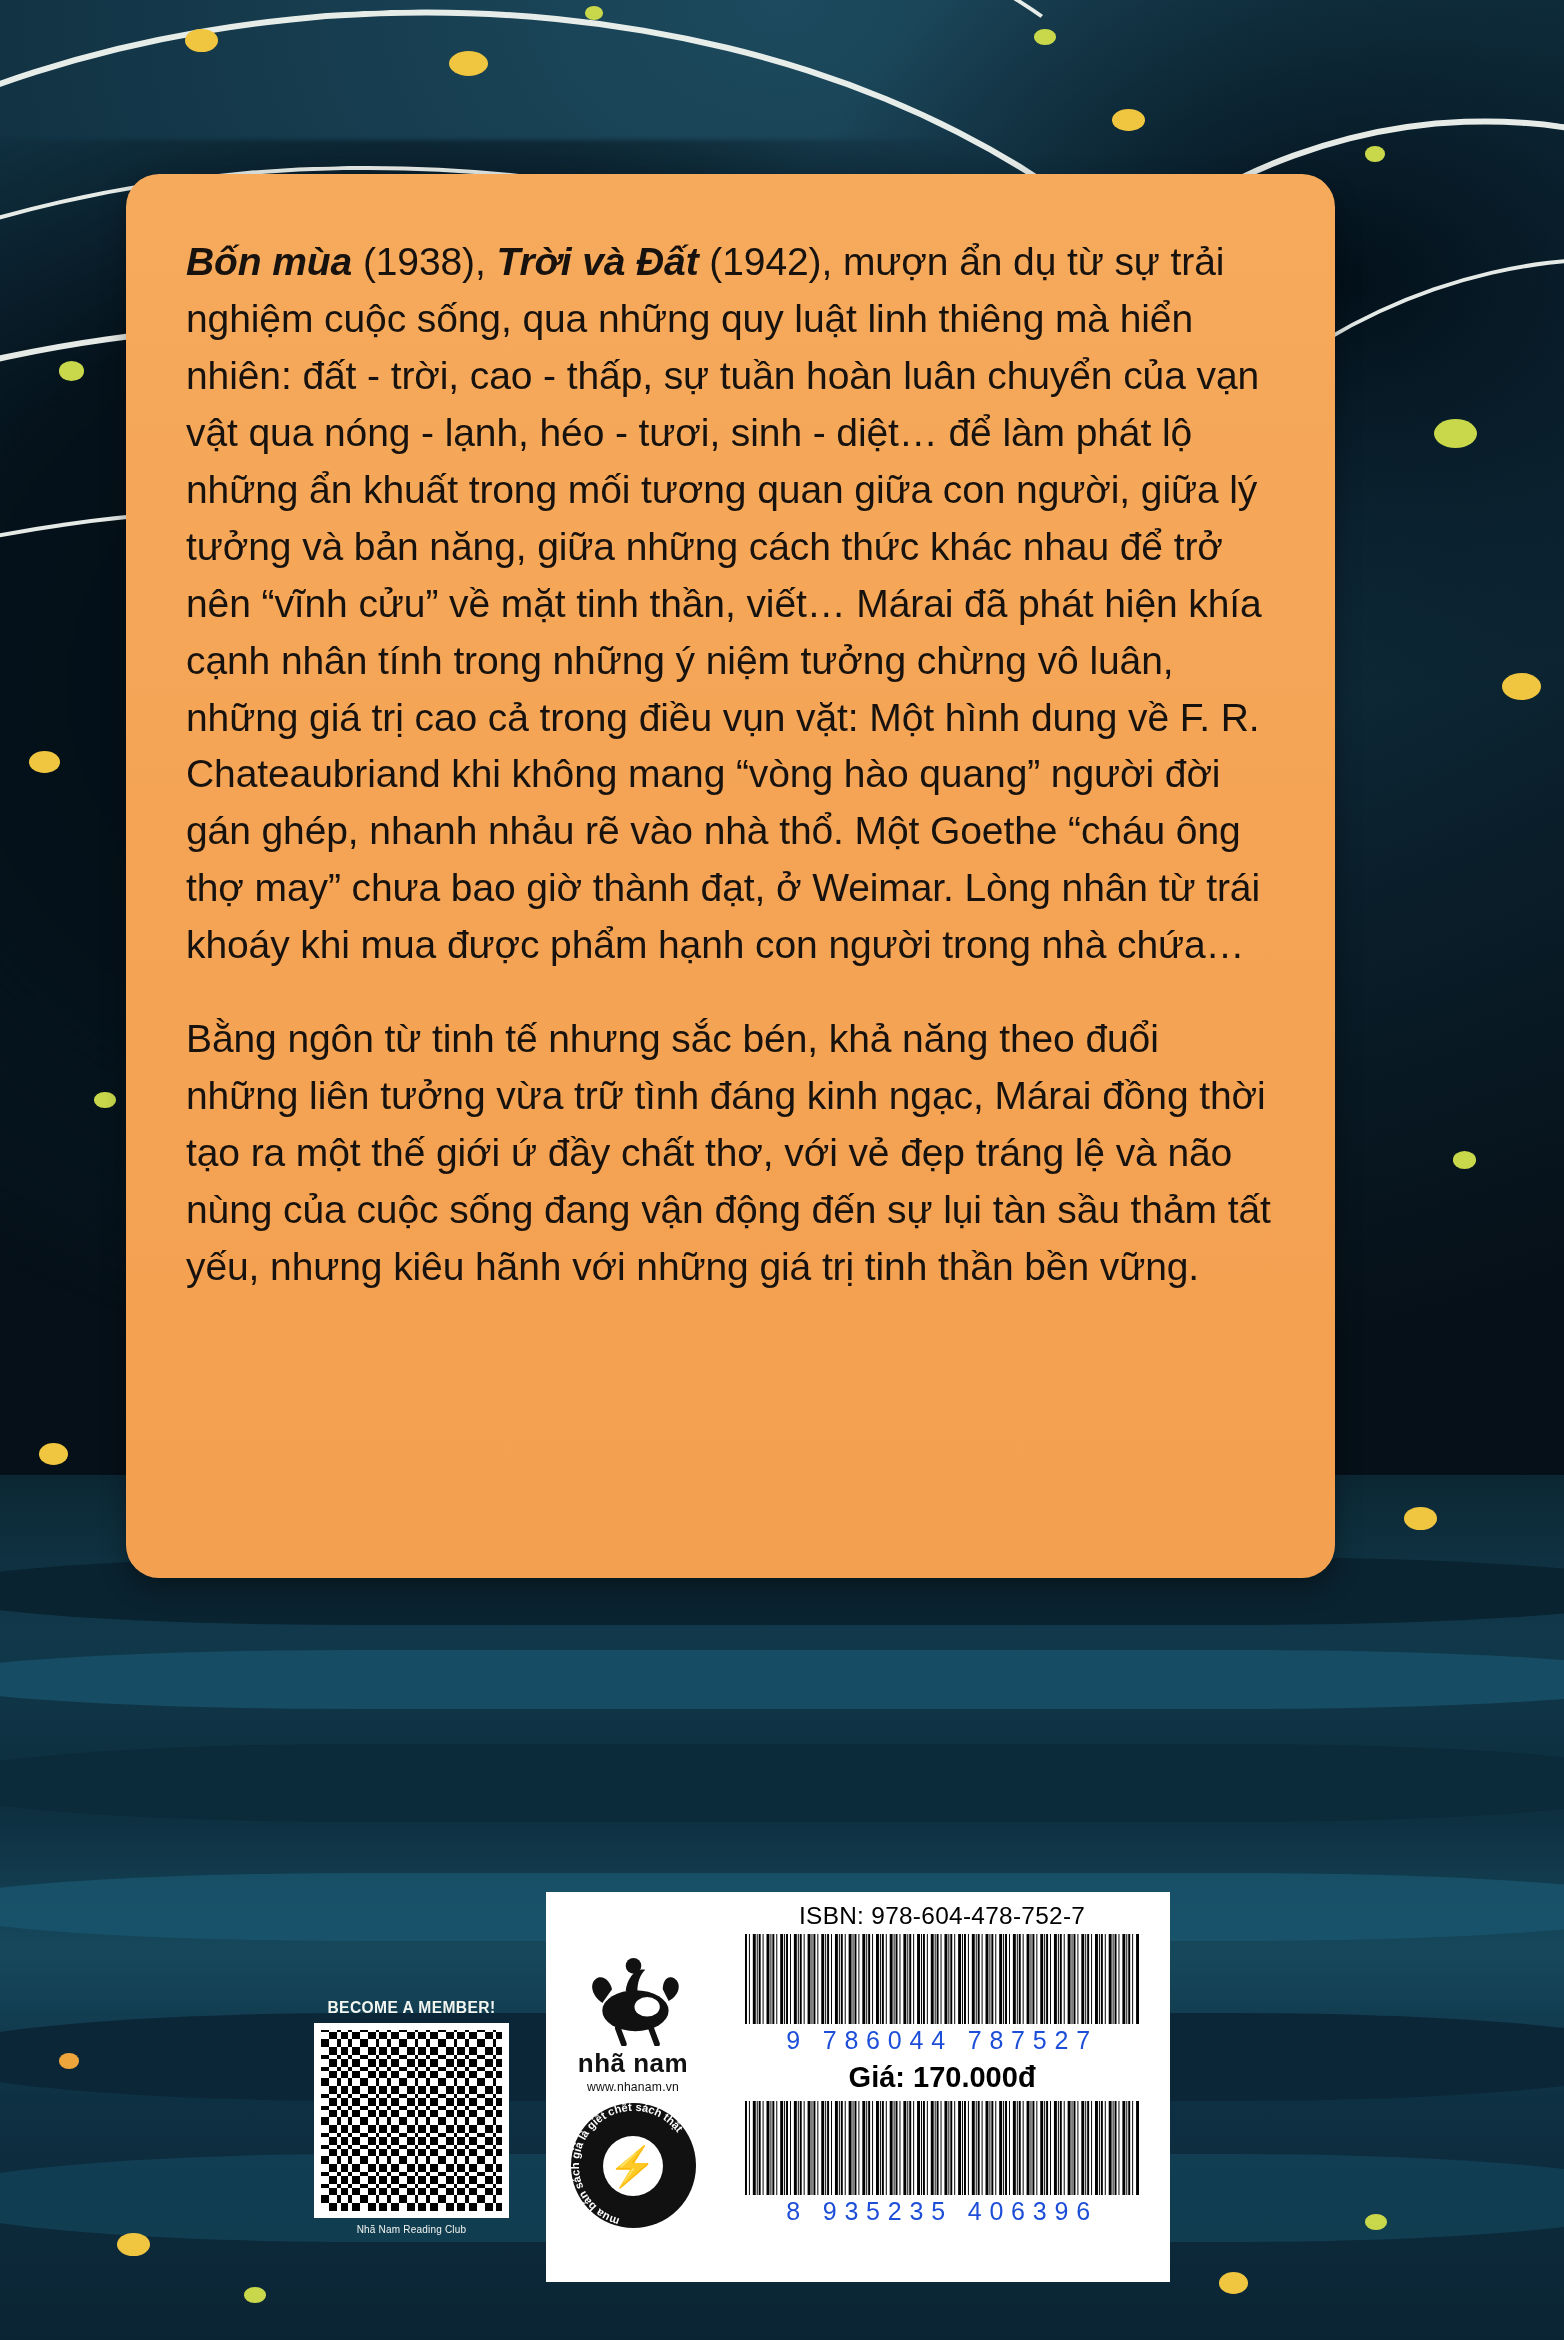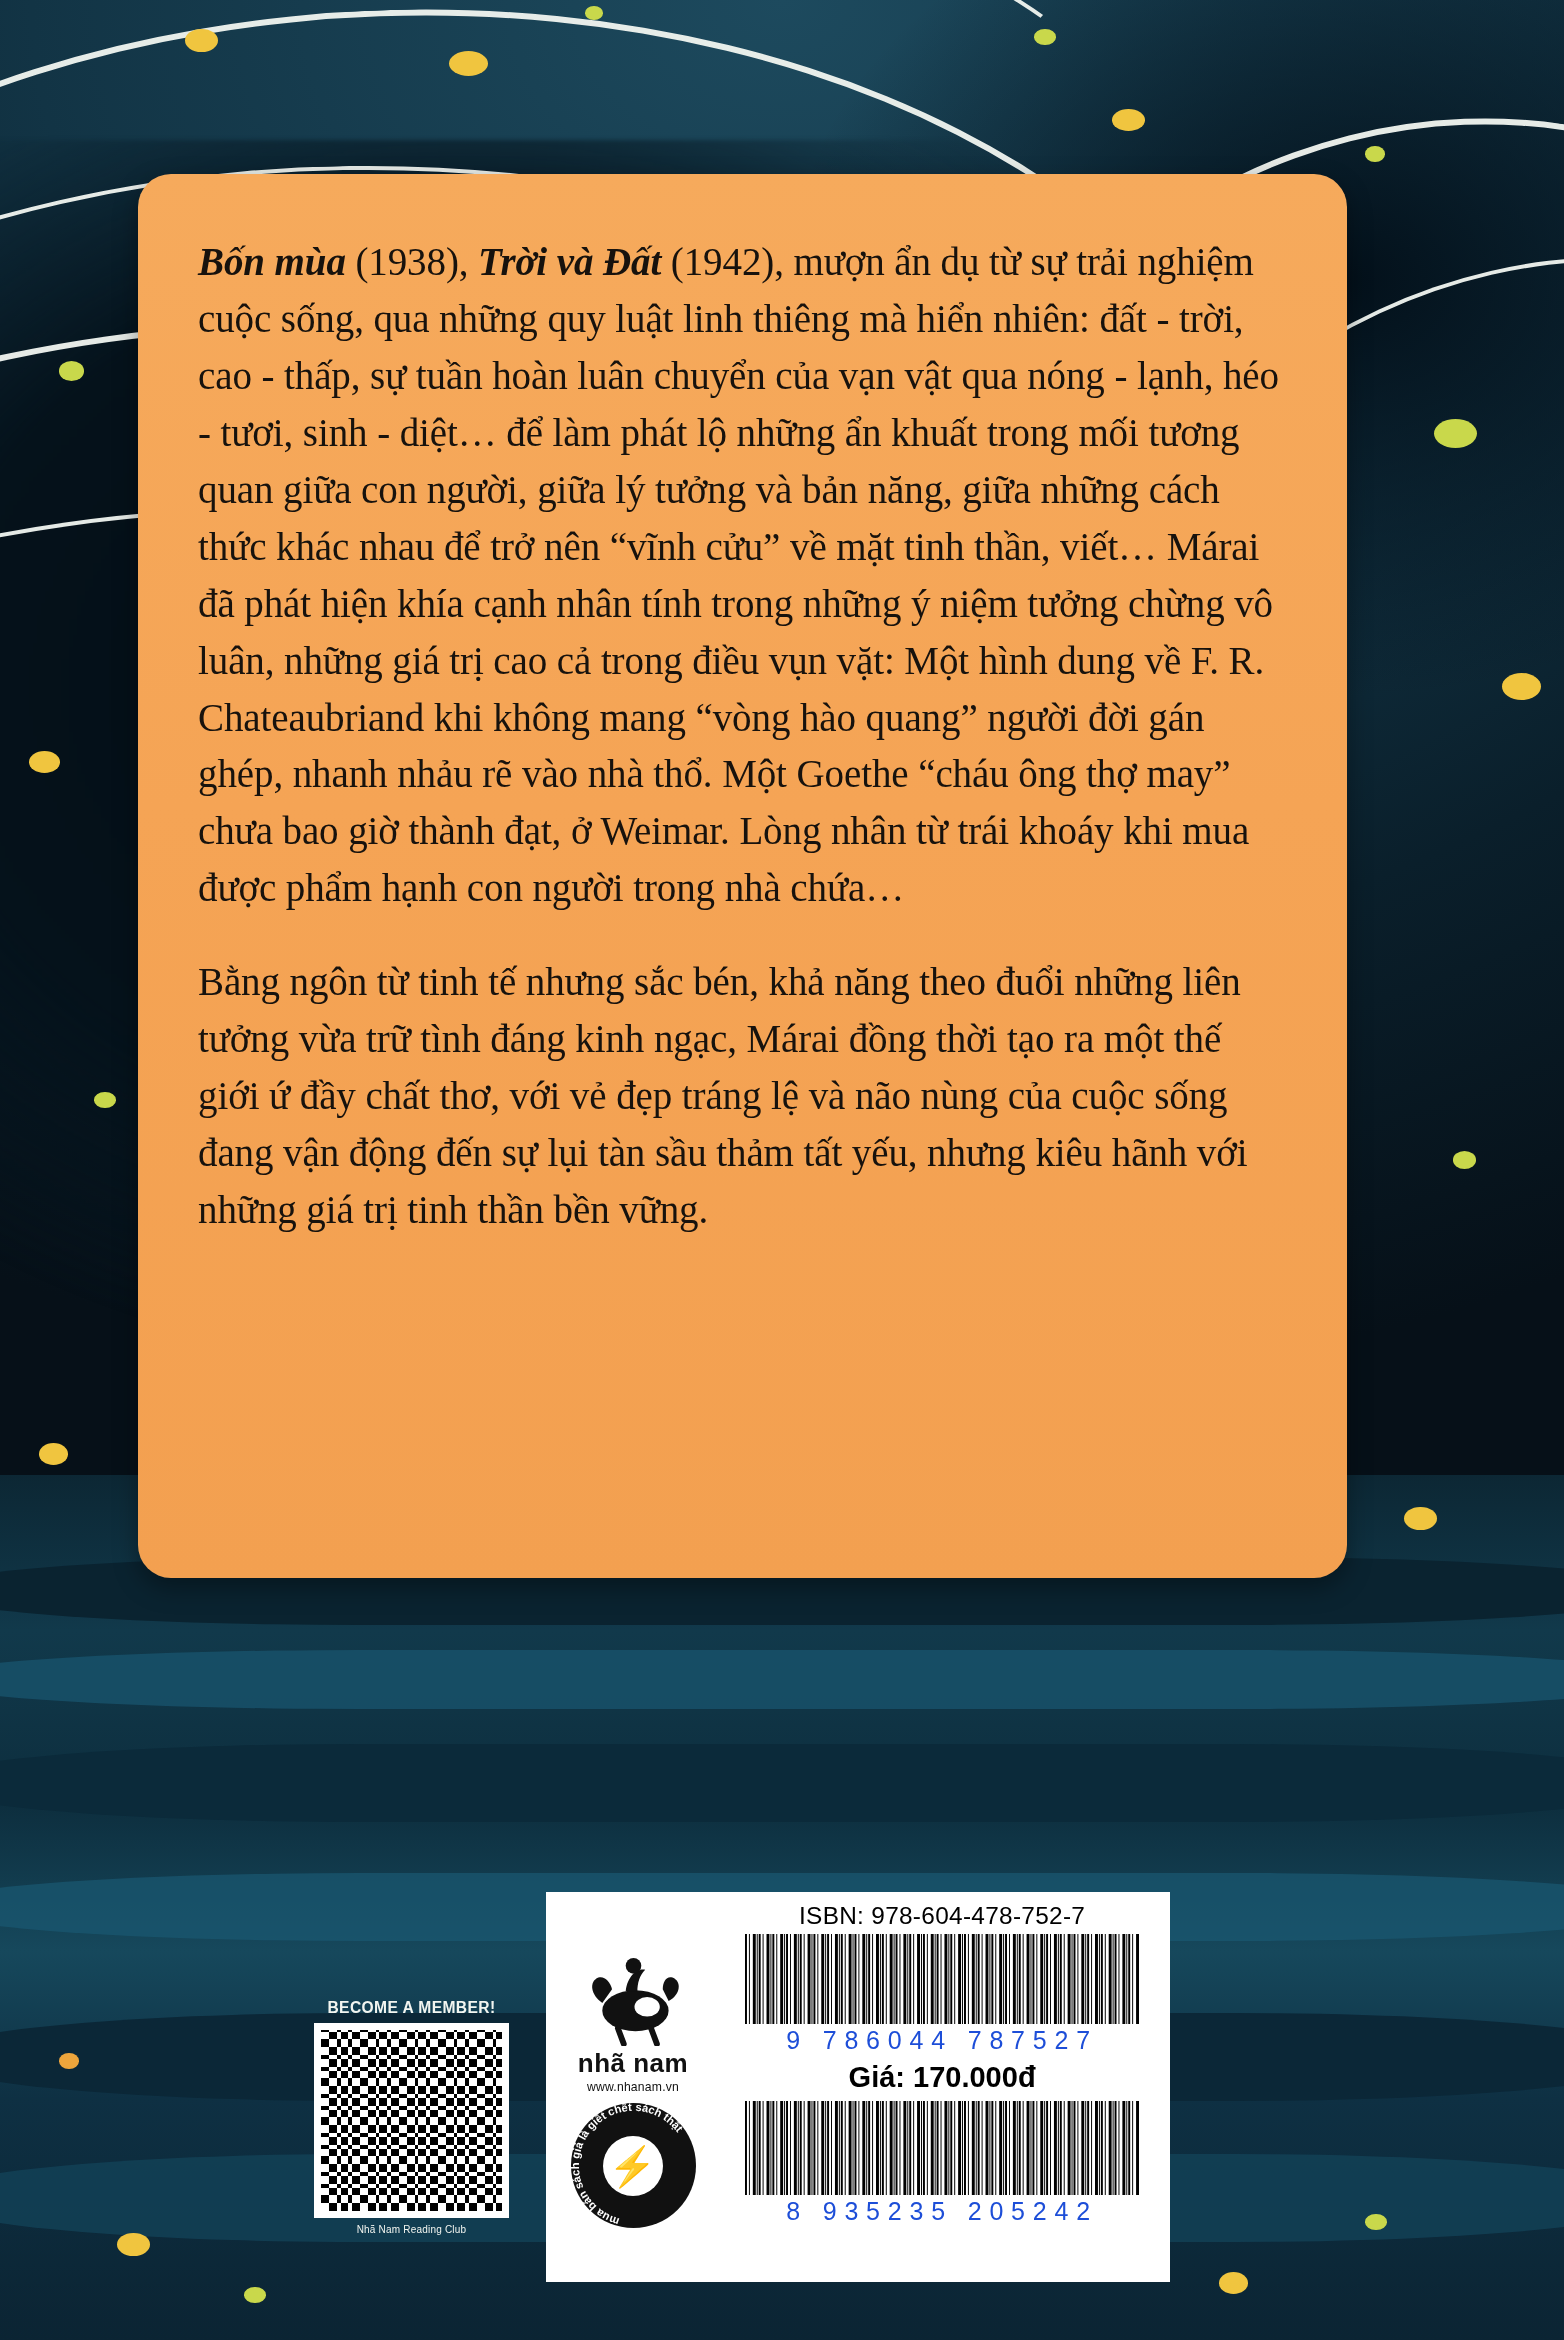--- a/index.html
+++ b/index.html
@@ -79,30 +79,29 @@
     position: absolute;
     border-radius: 50%;
   }
   .dot.y { background: #f0c53f; }
   .dot.g { background: #c9d84b; }
   .dot.o { background: #eda53c; }
 
   
   #blurb-card {
     position: absolute;
-    left: 138px;
+    left: 126px;
     top: 174px;
     width: 1209px;
     height: 1404px;
     background: linear-gradient(180deg, #f6aa5c 0%, #f5a455 45%, #f3a050 100%);
     border-radius: 33px;
     box-shadow: 0 9.8px 25px rgba(0,0,0,.35);
     padding: 60px 60px 49px 60px;
     box-sizing: border-box;
-    font-family: Liberation Serif, serif;
   }
   .blurb-p {
     color: #17120d;
     font-size: 39px;
     line-height: 1.46;
     margin: 0 0 37px 0;
     text-align: left;
     letter-spacing: -0.1px;
   }
   .blurb-p:last-child { margin-bottom: 0; }
@@ -345,18 +344,18 @@
         </svg>
       </div>
     </div>
 
     <div class="codes-col">
       <div class="isbn-text">ISBN: 978-604-478-752-7</div>
       <div class="barcode"></div>
       <div class="barcode-digits">9 786044 787527</div>
       <div class="price">Giá: 170.000đ</div>
       <div class="barcode barcode2"></div>
-      <div class="barcode-digits">8 935235 205242</div>
+      <div class="barcode-digits">8 935235 406396</div>
     </div>
   </div>
 
 </div>
 
 
 </body></html>

